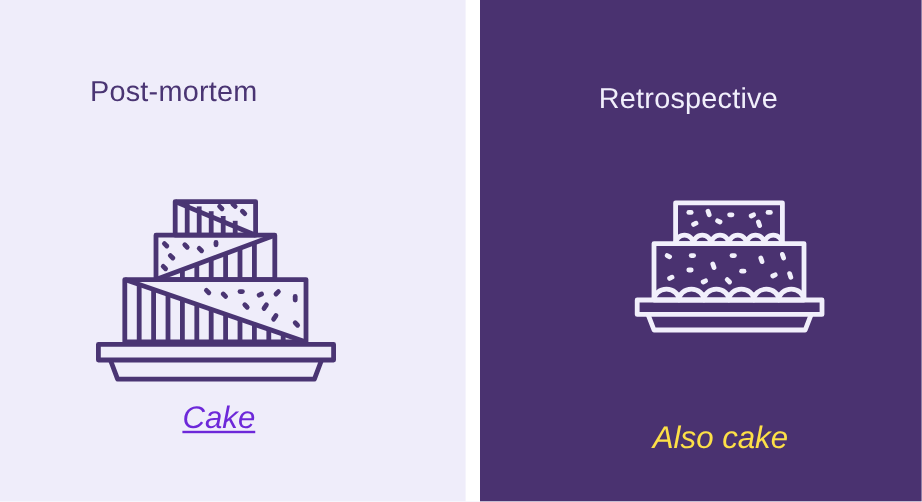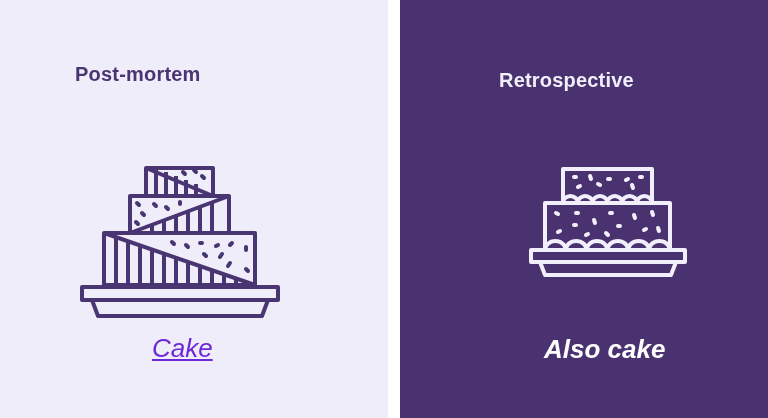--- a/index.html
+++ b/index.html
@@ -1,25 +1,25 @@
 <!DOCTYPE html>
 <html><head>
 <meta charset="utf-8">
 <style>
   html,body{margin:0;padding:0;}
   body{width:768px;height:418px;overflow:hidden;position:relative;font-family:"Liberation Sans","DejaVu Sans",sans-serif;}
   .panel{position:absolute;top:0;height:418px;}
   .left{left:0;width:388px;background:#efedfa;}
   .right{left:388px;width:380px;background:#4a3270;margin-left:12px;}
-  .title{position:absolute;font-weight:bold;font-size:20px;letter-spacing:0.2px;white-space:nowrap;}
+  .title{position:absolute;font-weight:normal;font-size:24px;letter-spacing:0.2px;white-space:nowrap;}
   .left .title{left:75px;top:63px;color:#4a3573;}
   .right .title{left:99px;top:69px;color:#f1effb;}
   .caption{position:absolute;font-style:italic;font-size:26px;white-space:nowrap;}
   .left .caption{left:152px;top:333px;color:#6d28d9;text-decoration:underline;}
-  .right .caption{left:144px;top:334px;color:#ffffff;font-weight:bold;}
+  .right .caption{left:144px;top:349px;color:#fde047;}
   svg{position:absolute;overflow:visible;}
 </style>
 </head>
 <body>
 
 <div class="panel left">
   <div class="title">Post-mortem</div>
 
   <svg width="200" height="150" style="left:80px;top:166px;" viewBox="0 0 200 150" fill="none" stroke="#4a3573" stroke-width="4" stroke-linejoin="round">
 

